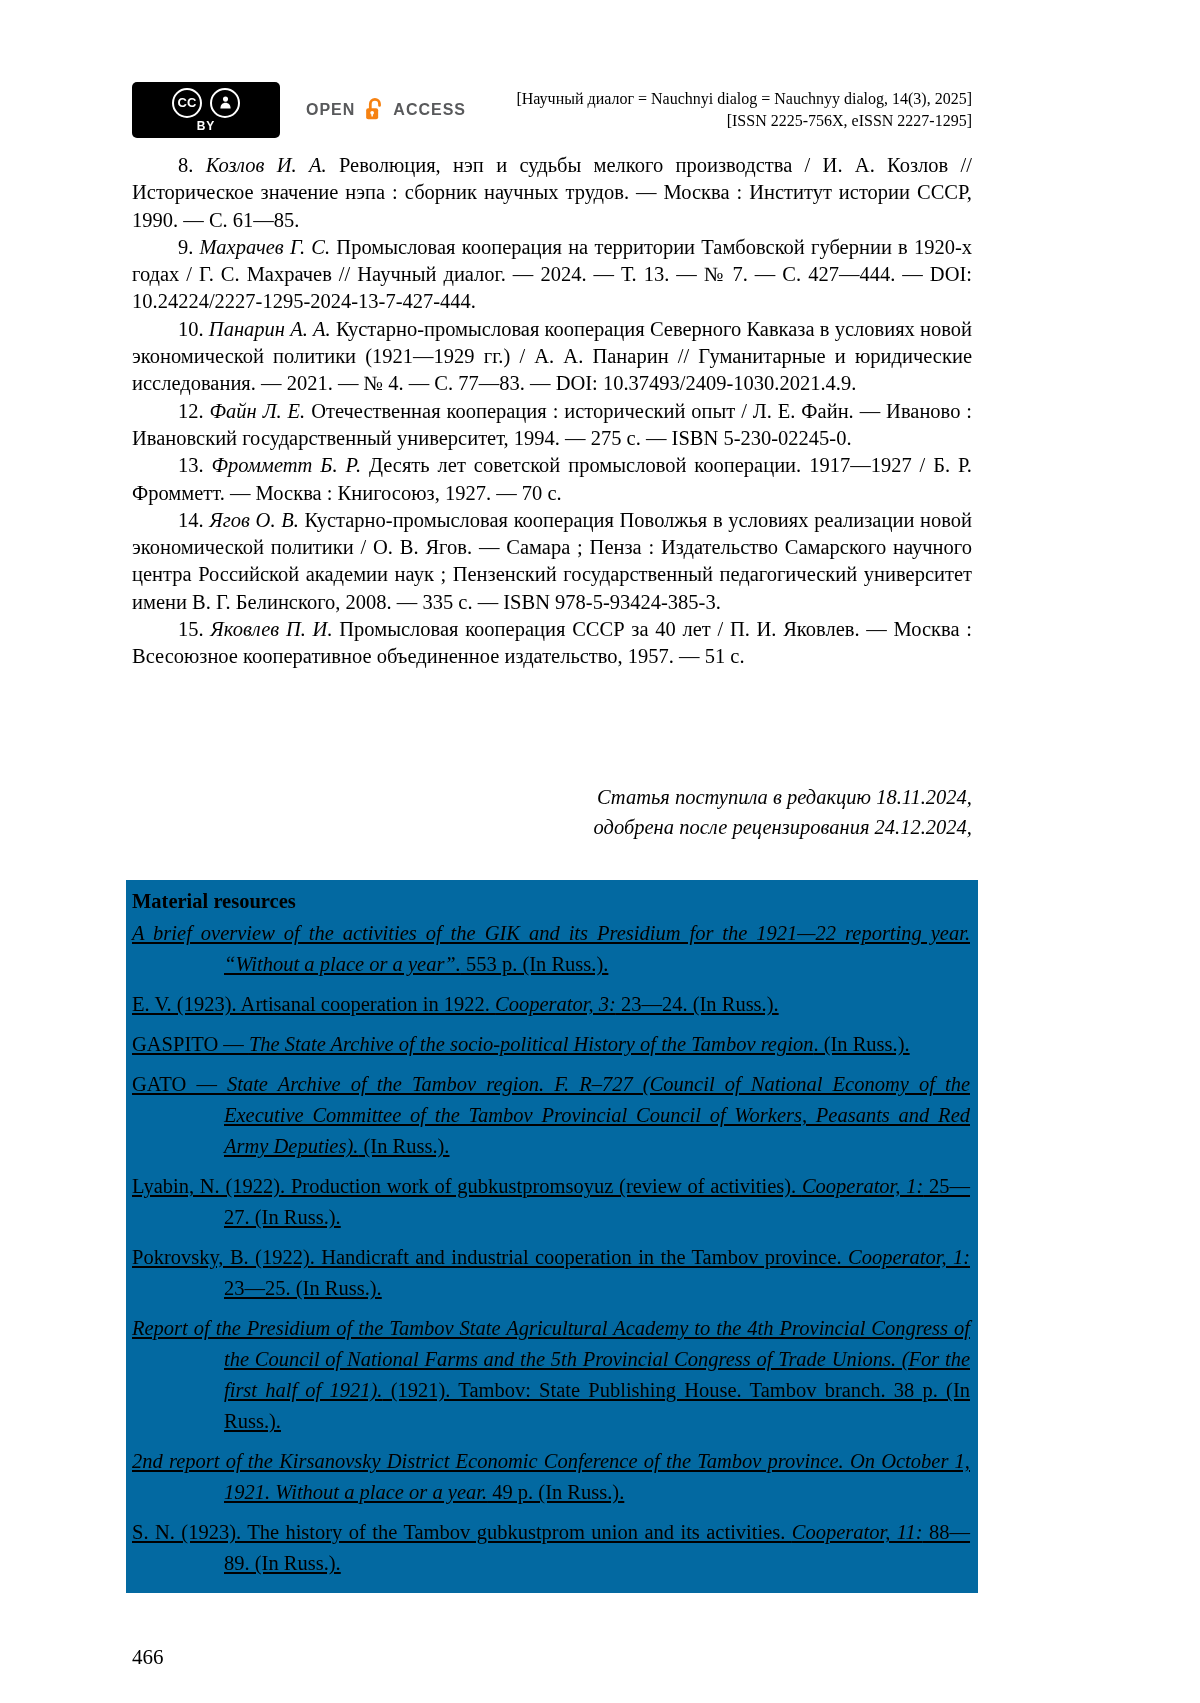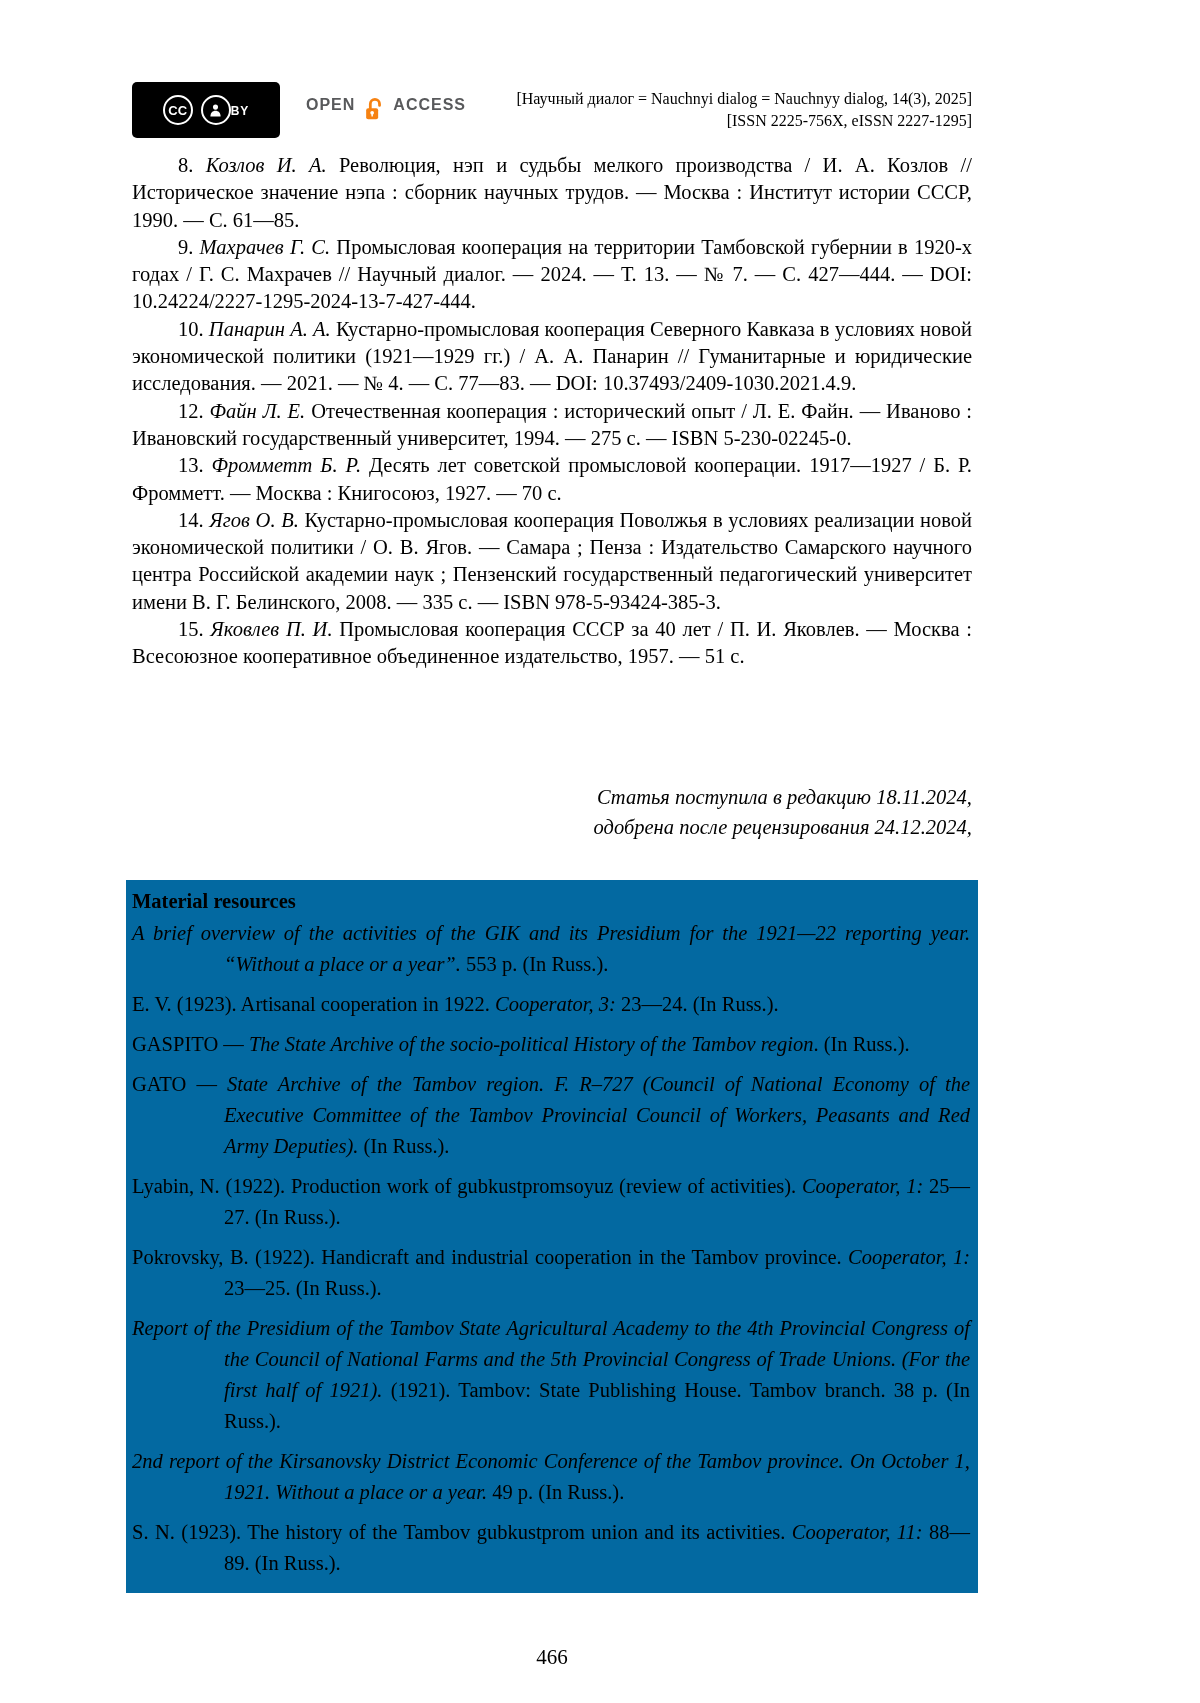--- a/index.html
+++ b/index.html
@@ -19,21 +19,21 @@
   .header {
     position: absolute;
     top: 82px; left: 0; right: 0;
     display: flex;
     align-items: flex-start;
   }
   .cc-badge {
     width: 148px; height: 56px;
     background: #000;
     border-radius: 5px;
-    display: flex; flex-direction: row;
+    display: flex; flex-direction: column;
     align-items: center; justify-content: center;
     flex: 0 0 auto;
   }
   .cc-circles { display: flex; gap: 8px; align-items: center; }
   .cc-circle {
     width: 30px; height: 30px;
     border: 2.5px solid #fff;
     border-radius: 50%;
     display: flex; align-items: center; justify-content: center;
     color: #fff;
@@ -42,21 +42,21 @@
     box-sizing: border-box;
   }
   .cc-by-label {
     color: #fff;
     font-family: Liberation Sans, sans-serif;
     font-weight: bold; font-size: 12px;
     margin-top: 1px; letter-spacing: 1px;
   }
   .oa-logo {
     margin-left: 26px; margin-top: 14px;
-    display: flex; align-items: flex-start; gap: 7px;
+    display: flex; align-items: center; gap: 7px;
     flex: 0 0 auto;
   }
   .oa-word {
     font-family: "Liberation Sans", sans-serif;
     font-weight: bold; font-size: 16px;
     color: #58595b; letter-spacing: 1px;
   }
   .citation {
     margin-left: auto;
     text-align: right;
@@ -95,26 +95,27 @@
     line-height: 30px;
     margin: 0 0 2px 0;
   }
   .entry {
     margin: 0 0 9px 0;
     font-size: 20.5px;
     line-height: 31px;
     text-align: justify;
     padding-left: 92px;
     text-indent: -92px;
+    text-decoration: underline;
   }
   .entry:last-child { margin-bottom: 0; }
   
   .page-number {
     position: absolute; top: 1645px; left: 0; width: 840px;
-    text-align: center;
+    text-align: left;
     font-size: 21px;
   }
 </style>
 </head>
 <body>
 
 <div class="content">
 
   <div class="header">
     <div class="cc-badge">

